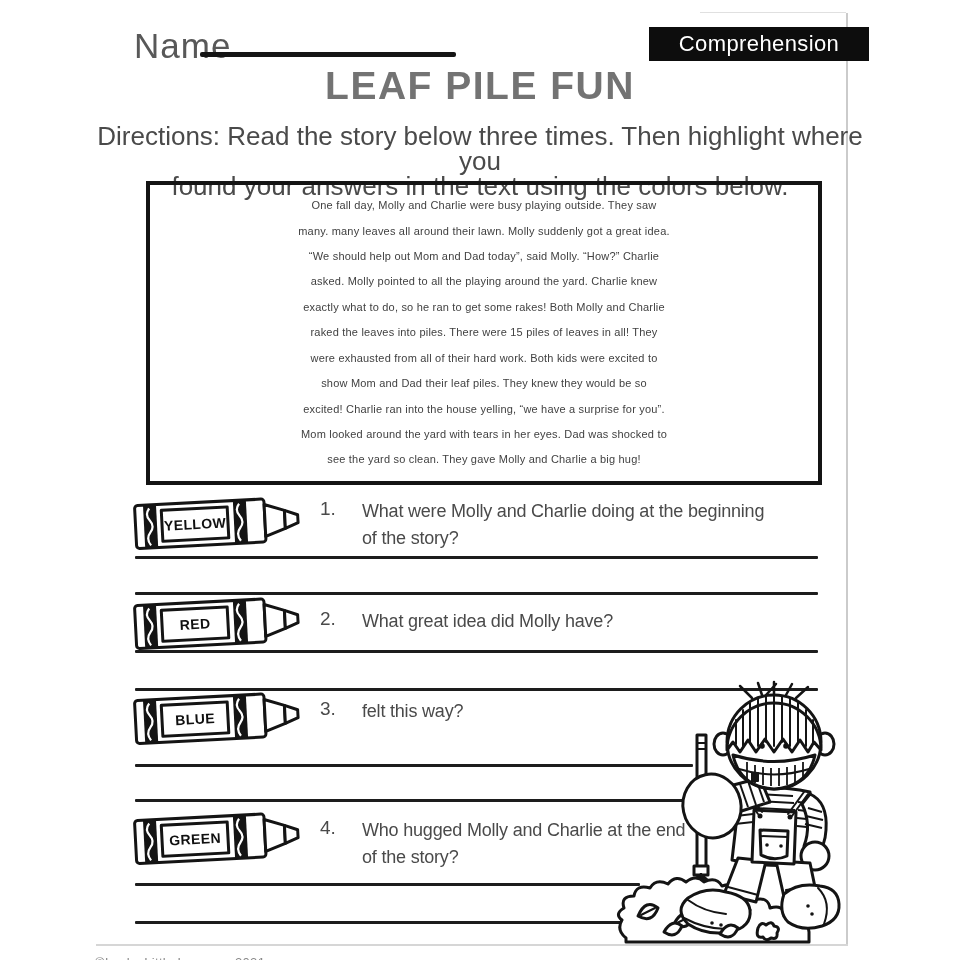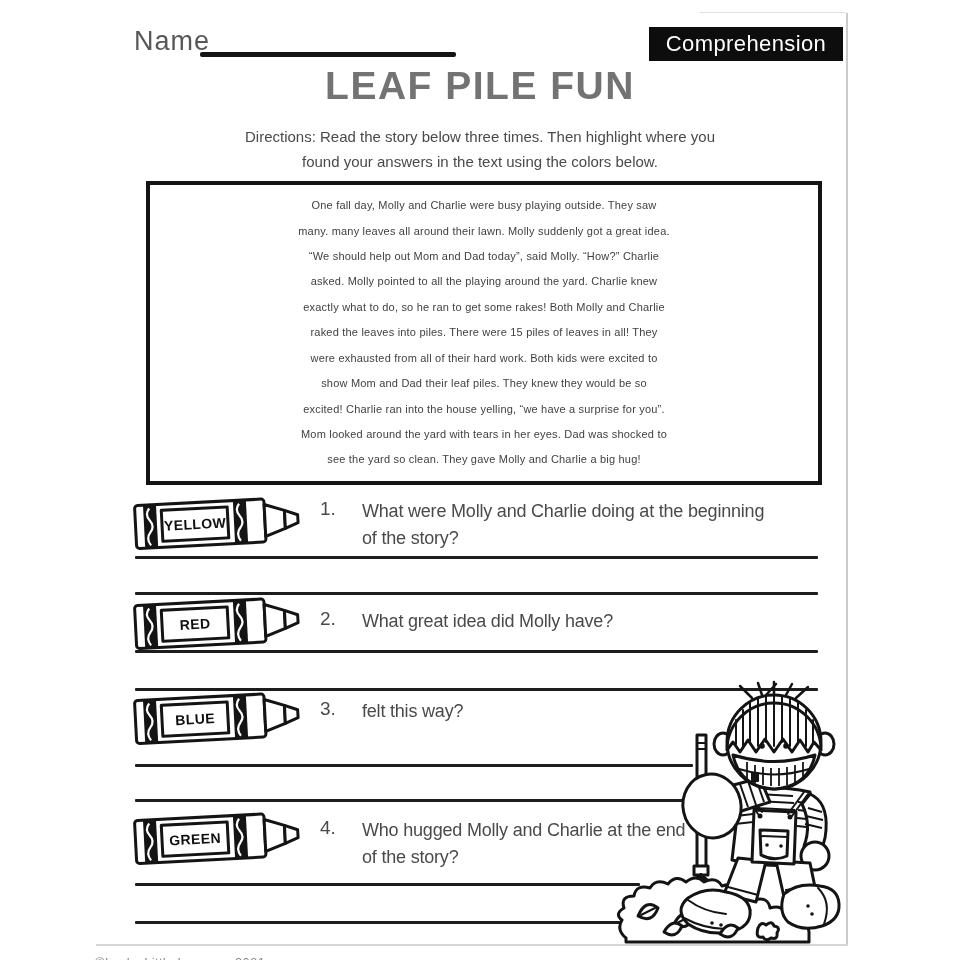--- a/index.html
+++ b/index.html
@@ -6,28 +6,28 @@
   #page{position:relative;width:960px;height:960px;background:#ffffff;overflow:hidden;
         font-family:"Liberation Sans",sans-serif;color:#474747;}
   .abs{position:absolute;}
 
   
   .edge-r{left:846px;top:13px;width:2px;height:933px;background:#cbcbcb;}
   .edge-b{left:96px;top:944px;width:752px;height:2px;background:#d6d6d6;}
   .edge-t{left:700px;top:12px;width:146px;height:1px;background:#e0e0e0;}
 
   
-  .name-label{left:134px;top:26px;font-size:27px;color:#585858;letter-spacing:1px;}
+  .name-label{left:134px;top:26px;font-size:35px;color:#585858;letter-spacing:1px;}
   .name-line{left:200px;top:52px;width:256px;height:5px;background:#151515;border-radius:2px;}
-  .badge{left:649px;top:27px;width:194px;height:34px;background:#0d0d0d;color:#ffffff;
+  .badge{left:649px;top:27px;width:220px;height:34px;background:#0d0d0d;color:#ffffff;
          display:flex;align-items:center;justify-content:center;font-size:22px;letter-spacing:.4px;}
   .title{left:60px;top:64px;width:840px;text-align:center;font-size:39px;font-weight:900;
          color:#737373;letter-spacing:1.5px;}
 
-  .directions{left:95px;top:124px;width:770px;text-align:center;font-size:15px;line-height:25px;color:#4a4a4a;}
+  .directions{left:95px;top:124px;width:770px;text-align:center;font-size:26px;line-height:25px;color:#4a4a4a;}
 
   
   .story-box{left:146px;top:181px;width:668px;height:296px;border:4px solid #141414;
              display:flex;flex-direction:column;justify-content:center;}
   .story-text{text-align:center;font-size:11px;line-height:25.4px;color:#414141;letter-spacing:.2px;}
 
   
   .question{position:absolute;left:132px;width:700px;height:64px;}
   .crayon{position:absolute;left:0;top:0;width:168px;height:54px;transform:rotate(-3deg);}
   .crayon svg{position:absolute;left:0;top:0;}

